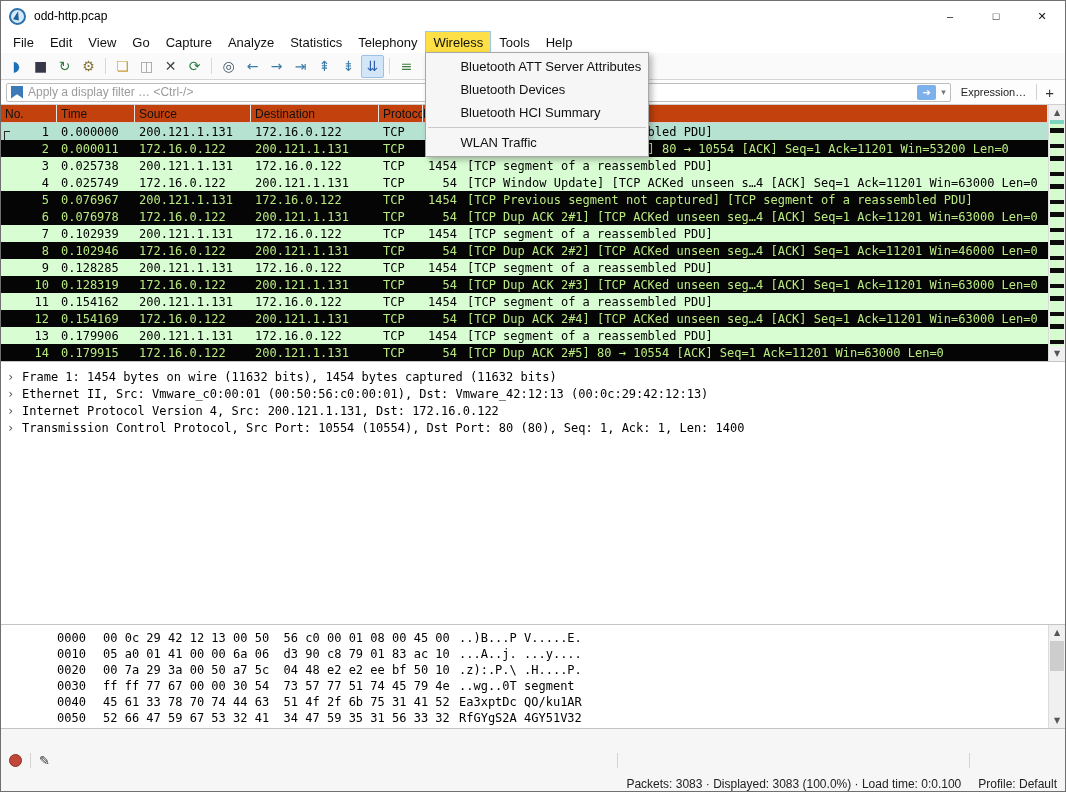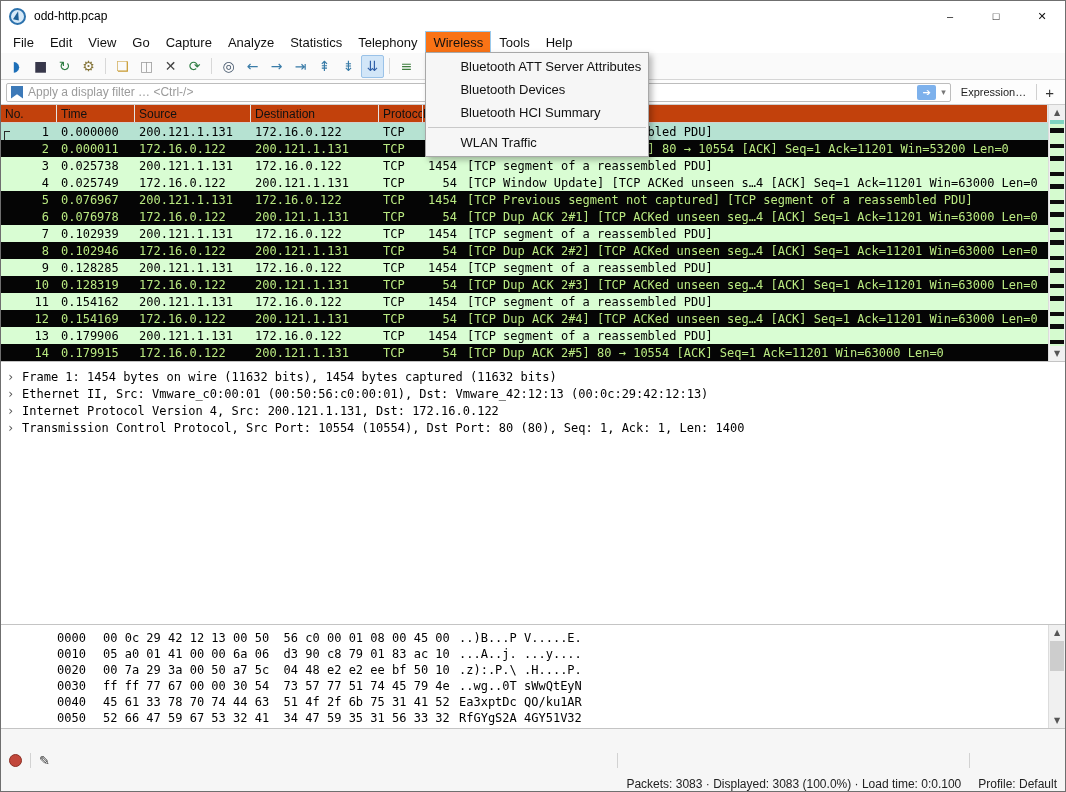--- a/index.html
+++ b/index.html
@@ -11,21 +11,21 @@
   .titlebar { flex: 0 0 30px; display: flex; align-items: center; padding-left: 8px; background: #fff; }
   .app-icon { width: 17px; height: 17px; border-radius: 50%; background: #d6e9f8; border: 2px solid #2c72ad; position: relative; margin-right: 8px; flex: 0 0 auto; }
   .app-icon::after { content: ""; position: absolute; left: 3px; top: 1px; width: 0; height: 0; border-left: 3px solid transparent; border-right: 3px solid transparent; border-bottom: 9px solid #1d5f96; transform: rotate(14deg); }
   .title-text { font-size: 12px; color: #000; }
   .win-controls { margin-left: auto; display: flex; height: 100%; }
   .win-btn { width: 46px; display: flex; align-items: center; justify-content: center; font-size: 11px; color: #111; }
 
   
   .menubar { flex: 0 0 22px; display: flex; align-items: stretch; padding-left: 4px; font-size: 13px; background: #fff; }
   .mitem { padding: 0 8px; display: flex; align-items: center; color: #111; position: relative; white-space: nowrap; }
-  .mitem.active { background: #f97316; border: 1px solid #9ac9eb; padding: 0 7px; }
+  .mitem.active { background: #fde047; border: 1px solid #9ac9eb; padding: 0 7px; }
   .menu-popup { position: absolute; top: 100%; left: -1px; width: 224px; background: #f6f6f6; border: 1px solid #a8a8a8; box-shadow: 3px 3px 6px rgba(0,0,0,.28); z-index: 60; padding: 2px 0; }
   .popup-item { height: 23px; display: flex; align-items: center; padding-left: 34px; font-size: 13px; color: #111; white-space: nowrap; }
   .popup-item.separator { height: 7px; padding: 0; position: relative; }
   .popup-item.separator::after { content: ""; position: absolute; left: 2px; right: 2px; top: 3px; height: 1px; background: #c9c9c9; }
 
   
   .toolbar { flex: 0 0 27px; border-bottom: 1px solid #d6d6d6; background: #fafafa; display: flex; align-items: center; padding: 0 4px; gap: 1px; }
   .tbtn { width: 23px; height: 23px; display: flex; align-items: center; justify-content: center; border: 1px solid transparent; border-radius: 2px; }
   .tbtn.active { background: #d2e6f8; border-color: #9ac2e8; }
   .tbtn.sep { width: 9px; }
@@ -313,21 +313,21 @@
           <span class="pcell c-info">[TCP segment of a reassembled PDU]</span>
         </div>
 
         <div class="prow bad">
           <span class="pcell c-no">8</span>
           <span class="pcell c-time">0.102946</span>
           <span class="pcell c-src">172.16.0.122</span>
           <span class="pcell c-dst">200.121.1.131</span>
           <span class="pcell c-proto">TCP</span>
           <span class="pcell c-len">54</span>
-          <span class="pcell c-info">[TCP Dup ACK 2#2] [TCP ACKed unseen seg…4 [ACK] Seq=1 Ack=11201 Win=63000 Len=0</span>
+          <span class="pcell c-info">[TCP Dup ACK 2#2] [TCP ACKed unseen seg…4 [ACK] Seq=1 Ack=11201 Win=46000 Len=0</span>
         </div>
 
         <div class="prow good">
           <span class="pcell c-no">9</span>
           <span class="pcell c-time">0.128285</span>
           <span class="pcell c-src">200.121.1.131</span>
           <span class="pcell c-dst">172.16.0.122</span>
           <span class="pcell c-proto">TCP</span>
           <span class="pcell c-len">1454</span>
           <span class="pcell c-info">[TCP segment of a reassembled PDU]</span>
@@ -430,21 +430,21 @@
 
         <div class="hrow">
           <span class="hoff">0020</span>
           <span class="hbytes">00 7a 29 3a 00 50 a7 5c  04 48 e2 e2 ee bf 50 10</span>
           <span class="hascii">.z):.P.\ .H....P.</span>
         </div>
 
         <div class="hrow">
           <span class="hoff">0030</span>
           <span class="hbytes">ff ff 77 67 00 00 30 54  73 57 77 51 74 45 79 4e</span>
-          <span class="hascii">..wg..0T sWwQtEyN</span>
+          <span class="hascii">..wg..0T segment</span>
         </div>
 
         <div class="hrow">
           <span class="hoff">0040</span>
           <span class="hbytes">45 61 33 78 70 74 44 63  51 4f 2f 6b 75 31 41 52</span>
           <span class="hascii">Ea3xptDc QO/ku1AR</span>
         </div>
 
         <div class="hrow">
           <span class="hoff">0050</span>

